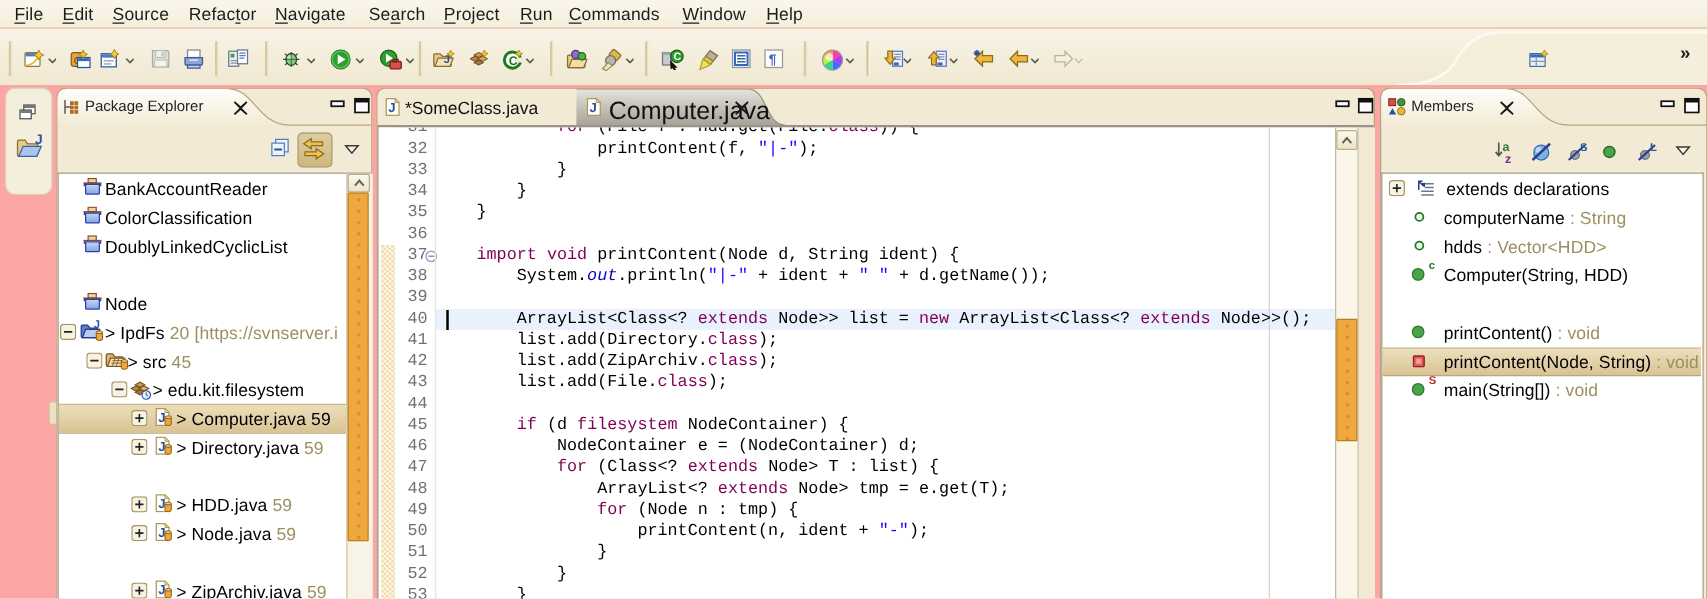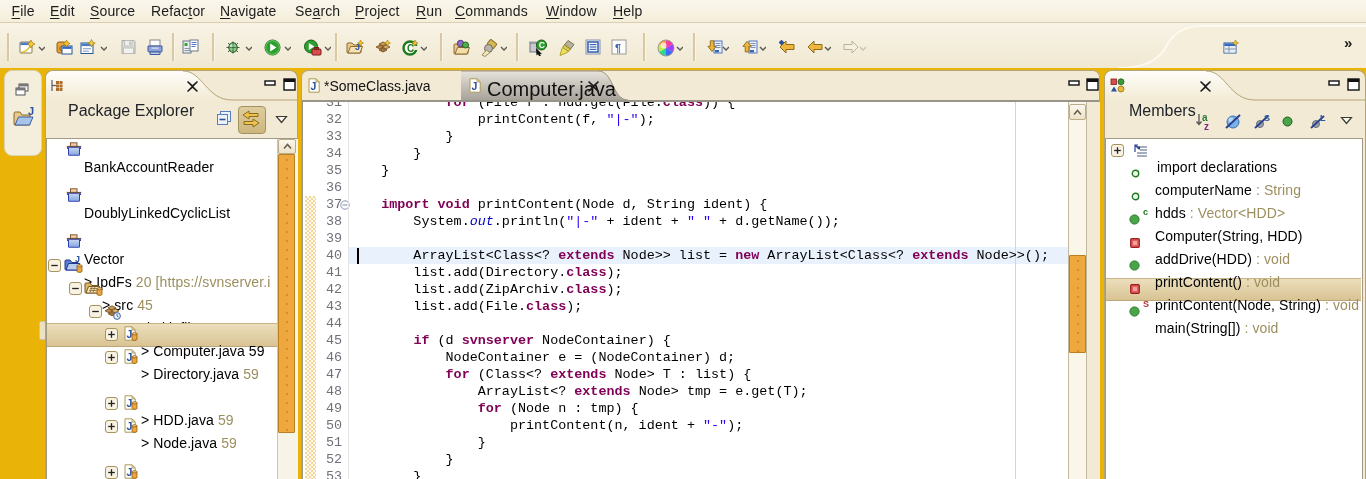--- a/index.html
+++ b/index.html
@@ -1,39 +1,39 @@
 <!DOCTYPE html>
 <html><head><meta charset="utf-8">
 <style>
 html,body{margin:0;padding:0;}
-#root{position:relative;width:1366px;height:479px;background:#eab308;font-family:"Liberation Sans",sans-serif;overflow:hidden;}
+#root{position:relative;width:1366px;height:479px;background:#fca5a5;font-family:"Liberation Sans",sans-serif;overflow:hidden;}
 .abs{position:absolute;}
 
 #menubar{position:absolute;left:0;top:0;width:1366px;height:22px;background:linear-gradient(#faf6ec,#f4eeda);border-bottom:1px solid #d9cfb2;}
 .mi{position:absolute;top:3px;font-size:14px;letter-spacing:0.15px;color:#1c1c1c;}
 .mi u{text-decoration:underline;text-underline-offset:2px;}
 
 #toolbar{position:absolute;left:0;top:23px;width:1366px;height:45px;background:linear-gradient(#f8f3e6,#f0e8d1);}
 .tsep{position:absolute;top:10px;width:2px;height:28px;background:#d8c9a2;border-right:1px solid #faf5e8;}
 .ticon{position:absolute;top:16px;}
 .chev{position:absolute;top:23px;width:7px;height:5px;}
 
 #fastview{position:absolute;left:4px;top:70px;width:36px;height:84px;background:#f4eedc;border:1px solid #dcd2b4;border-radius:8px;}
 
 .panel{position:absolute;top:70px;background:#f2ebd7;}
-.ptitle{position:absolute;font-size:16px;color:#20242a;top:7px;margin-top:24px;}
+.ptitle{position:absolute;font-size:12px;color:#20242a;top:7px;}
 .minmax{position:absolute;top:7px;}
 .content{position:absolute;background:#fff;border-top:1px solid #a29a85;border-left:1px solid #a29a85;}
 .trow{position:absolute;height:23px;left:0;right:0;white-space:nowrap;font-size:14px;letter-spacing:0.1px;color:#000;}
-.trow .lbl{position:absolute;top:20px;}
+.trow .lbl{position:absolute;top:4px;}
 .olive{color:#9c8f5f;}
 .selband{position:absolute;left:0;right:0;height:22px;background:linear-gradient(#ecdfbc,#d9c394);border-top:1px solid #c9b488;border-bottom:1px solid #bda778;}
 .codebox{position:absolute;left:302px;top:101px;width:765px;height:378px;background:#ffffff;overflow:hidden;}
 pre{margin:0;font-family:"Liberation Mono",monospace;font-size:13.42px;line-height:17px;}
-.kw{color:#7f0055;font-weight:bold;}
+.kw{color:#7f0055;font-weight:normal;}
 .str{color:#2a00ff;}
 .sf{color:#0000c0;font-style:italic;}
 </style></head>
 <body>
 <div id="root">
 <div id="menubar">
 <span class="mi" style="left:11.5px"><u>F</u>ile</span>
 <span class="mi" style="left:50px"><u>E</u>dit</span>
 <span class="mi" style="left:90px"><u>S</u>ource</span>
 <span class="mi" style="left:151px">Refac<u>t</u>or</span>
@@ -392,31 +392,37 @@
         <path d="M1.5 1.5 L11.5 1.5 L6.5 7.5 Z" fill="#f8f4e8" stroke="#3a3a35" stroke-width="1.2"></path>
       </svg>
 <div class="content" style="left:0px;top:67px;width:251px;height:341px">
  <div class="abs" style="left:0;top:0;width:230px;height:341px;overflow:hidden">
   <div class="trow" style="top:0px">
             <svg class="abs" style="left:19px;top:3px" width="16" height="15">
               <use href="#sy-folder"></use>
             </svg>
             <span class="lbl" style="left:37px">BankAccountReader</span>
           </div>
+  <div class="trow" style="top:23px">
+            <svg class="abs" style="left:19px;top:3px" width="16" height="15">
+              <use href="#sy-folder"></use>
+            </svg>
+            <span class="lbl" style="left:37px">ColorClassification</span>
+          </div>
   <div class="trow" style="top:46px">
             <svg class="abs" style="left:19px;top:3px" width="16" height="15">
               <use href="#sy-folder"></use>
             </svg>
             <span class="lbl" style="left:37px">DoublyLinkedCyclicList</span>
           </div>
   <div class="trow" style="top:92px">
             <svg class="abs" style="left:19px;top:3px" width="16" height="15">
               <use href="#sy-folder"></use>
             </svg>
-            <span class="lbl" style="left:37px">Vector</span>
+            <span class="lbl" style="left:37px">Node</span>
           </div>
   <div class="trow" style="top:115px">
             <svg class="abs" style="left:1px;top:5px" width="13" height="13">
               <use href="#sy-minus"></use>
             </svg>
             <svg class="abs" style="left:17px;top:3px" width="17" height="15">
               <use href="#sy-popen"></use>
             </svg>
             <svg class="abs" style="left:28px;top:0px" width="8" height="9">
               <text x="0" y="8" font-size="9" font-weight="bold" fill="#2b50a0" font-family="Liberation Sans">J</text>
@@ -592,21 +598,21 @@
     }
 
     <span class="kw">import</span> <span class="kw">void</span> printContent(Node d, String ident) {
         System.<span class="sf">out</span>.println(<span class="str">"|-"</span> + ident + <span class="str">" "</span> + d.getName());
 
         ArrayList&lt;Class&lt;? <span class="kw">extends</span> Node&gt;&gt; list = <span class="kw">new</span> ArrayList&lt;Class&lt;? <span class="kw">extends</span> Node&gt;&gt;();
         list.add(Directory.<span class="kw">class</span>);
         list.add(ZipArchiv.<span class="kw">class</span>);
         list.add(File.<span class="kw">class</span>);
 
-        <span class="kw">if</span> (d <span class="kw">svnserver</span> NodeContainer) {
+        <span class="kw">if</span> (d <span class="kw">filesystem</span> NodeContainer) {
             NodeContainer e = (NodeContainer) d;
             <span class="kw">for</span> (Class&lt;? <span class="kw">extends</span> Node&gt; T : list) {
                 ArrayList&lt;? <span class="kw">extends</span> Node&gt; tmp = e.get(T);
                 <span class="kw">for</span> (Node n : tmp) {
                     printContent(n, ident + <span class="str">"-"</span>);
                 }
             }
         }</pre>
   <div class="abs" style="left:54px;top:146px;width:2px;height:16px;background:#000"></div>
 </div>
@@ -676,47 +682,40 @@
             <svg class="abs" style="left:26px;top:3px" width="17" height="16">
               <path d="M3 10 L3 3 L6 3 M3 3 L7 7" stroke="#2b3f8f" stroke-width="1.2" fill="none"></path>
               <path d="M8 8 L4.5 4.5 L8 4.2 Z" fill="#2b3f8f"></path>
               <g stroke="#6a7890" stroke-width="1.2">
                 <line x1="8" y1="5" x2="15" y2="5"></line>
                 <line x1="8" y1="8" x2="15" y2="8"></line>
                 <line x1="5" y1="11" x2="15" y2="11"></line>
                 <line x1="5" y1="14" x2="15" y2="14"></line>
               </g>
             </svg>
-            <span class="lbl" style="left:51px">import declarations</span>
+            <span class="lbl" style="left:51px">extends declarations</span>
           </div>
   <div class="trow" style="top:23px">
             <svg class="abs" style="left:25px;top:7px" width="9" height="9">
               <circle cx="4.5" cy="4.5" r="3.2" fill="#eef8ee" stroke="#1d7a1d" stroke-width="1.4"></circle>
             </svg>
             <span class="lbl" style="left:49px">computerName <span class="olive">: String</span></span>
           </div>
   <div class="trow" style="top:46px">
             <svg class="abs" style="left:25px;top:7px" width="9" height="9">
               <circle cx="4.5" cy="4.5" r="3.2" fill="#eef8ee" stroke="#1d7a1d" stroke-width="1.4"></circle>
             </svg>
             <span class="lbl" style="left:49px">hdds <span class="olive">: Vector&lt;HDD&gt;</span></span>
           </div>
   <div class="trow" style="top:69px">
             <svg class="abs" style="left:23px;top:6px" width="11" height="11">
               <circle cx="5.5" cy="5.5" r="4.6" fill="#4aa54a" stroke="#2a7a2a"></circle>
             </svg>
             <span class="abs" style="left:37px;top:-1px;font-size:9px;font-weight:bold;color:#1d7a1d">c</span>
             <span class="lbl" style="left:49px">Computer(String, HDD)</span>
-          </div>
-  <div class="trow" style="top:92px">
-            <svg class="abs" style="left:24px;top:7px" width="10" height="10">
-              <rect x="0.7" y="0.7" width="8.6" height="8.6" rx="1" fill="#e25d5d" stroke="#9a1c1c" stroke-width="1.2"></rect>
-              <rect x="3" y="3" width="4" height="4" fill="#f0a0a0"></rect>
-            </svg>
-            <span class="lbl" style="left:49px">addDrive(HDD) <span class="olive">: void</span></span>
           </div>
   <div class="trow" style="top:115px">
             <svg class="abs" style="left:23px;top:6px" width="11" height="11">
               <circle cx="5.5" cy="5.5" r="4.6" fill="#4aa54a" stroke="#2a7a2a"></circle>
             </svg>
             <span class="lbl" style="left:49px">printContent() <span class="olive">: void</span></span>
           </div>
   <div class="trow" style="top:138px">
             <svg class="abs" style="left:24px;top:7px" width="10" height="10">
               <rect x="0.7" y="0.7" width="8.6" height="8.6" rx="1" fill="#e25d5d" stroke="#9a1c1c" stroke-width="1.2"></rect>

